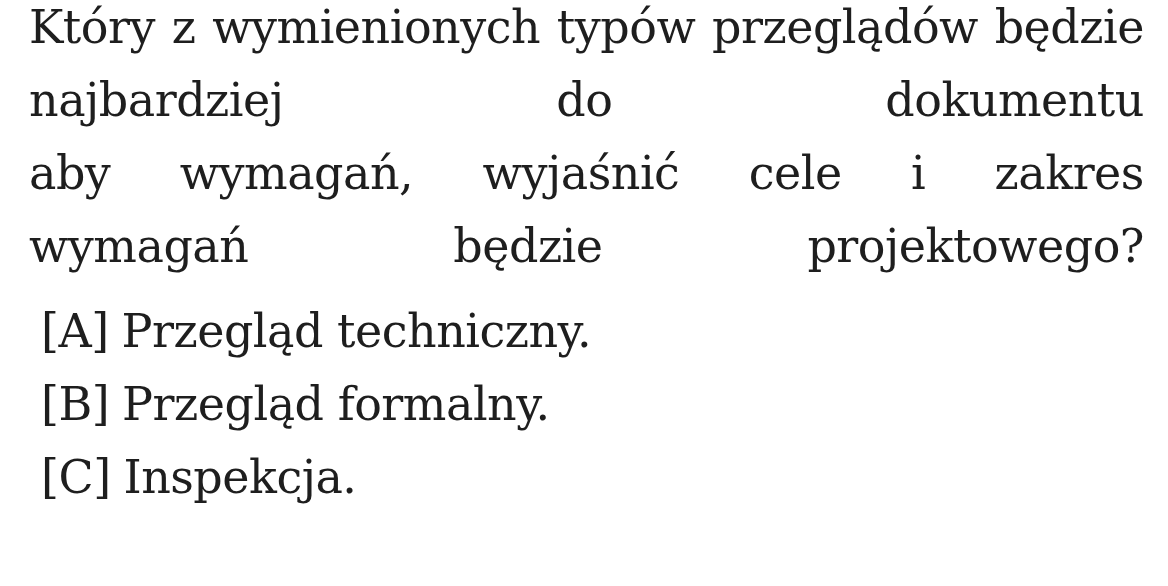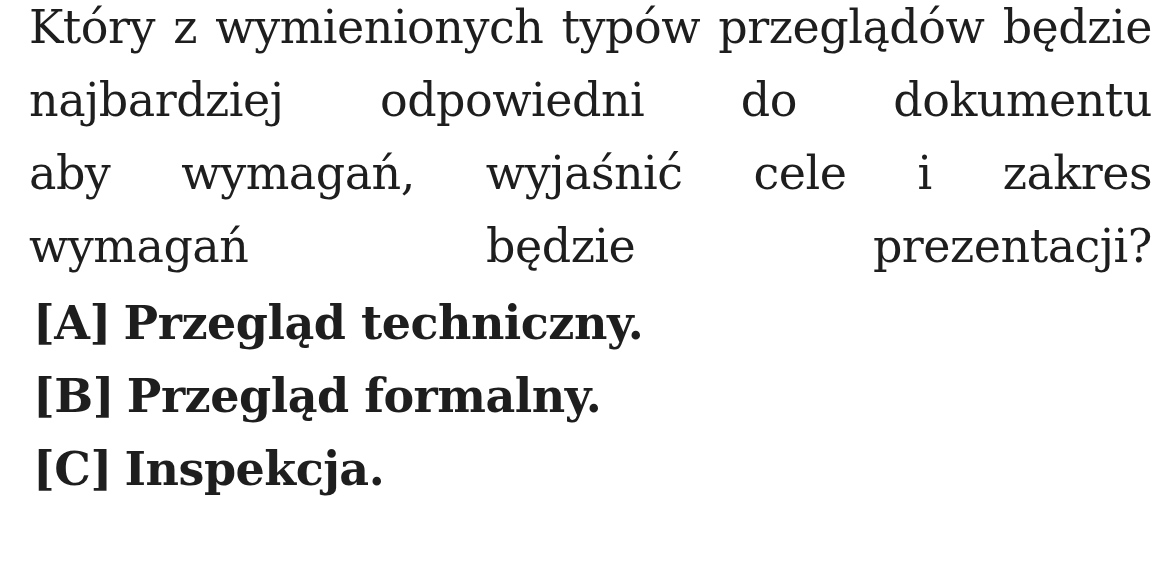--- a/index.html
+++ b/index.html
@@ -5,43 +5,42 @@
   html, body {
     margin: 0;
     padding: 0;
     background: #ffffff;
   }
   .page {
     position: relative;
     width: 1168px;
     height: 586px;
     box-sizing: border-box;
-    padding: 0 16px 0 29px;
+    padding: 0 24px 0 29px;
     overflow: hidden;
     background: #ffffff;
     font-family: "DejaVu Serif", "Liberation Serif", serif;
     font-size: 46px;
     line-height: 73px;
     letter-spacing: -0.5px;
     color: #1e1e1e;
   }
   .question-block {
     margin-top: -9px;
   }
   
   .q-line {
     display: flex;
     justify-content: space-between;
     white-space: nowrap;
     height: 73px;
     align-items: baseline;
   }
   .options-block {
-    margin: 4px;
-    font-weight: bold;
+    margin: 12px;
   }
   .option-line {
     height: 73px;
     white-space: nowrap;
     cursor: pointer;
   }
   .opt-label {
     margin-right: 0.28em;
   }
 </style>
@@ -54,36 +53,35 @@
     <div class="q-line">
         <span>Który</span>
         <span>z</span>
         <span>wymienionych</span>
         <span>typów</span>
         <span>przeglądów</span>
         <span>będzie</span>
       </div>
     <div class="q-line">
         <span>najbardziej</span>
-        <span>odpowiedni</span>
         <span>do</span>
         <span>dokumentu</span>
       </div>
     <div class="q-line">
         <span>aby</span>
         <span>wymagań,</span>
         <span>wyjaśnić</span>
         <span>cele</span>
         <span>i</span>
         <span>zakres</span>
       </div>
     <div class="q-line">
         <span>wymagań</span>
         <span>będzie</span>
-        <span>prezentacji?</span>
+        <span>projektowego?</span>
       </div>
   </div>
 
   <div class="options-block">
     <div class="option-line">
       <span class="opt-label">[A]</span><span>Przegląd techniczny.</span>
     </div>
     <div class="option-line">
       <span class="opt-label">[B]</span><span>Przegląd formalny.</span>
     </div>

